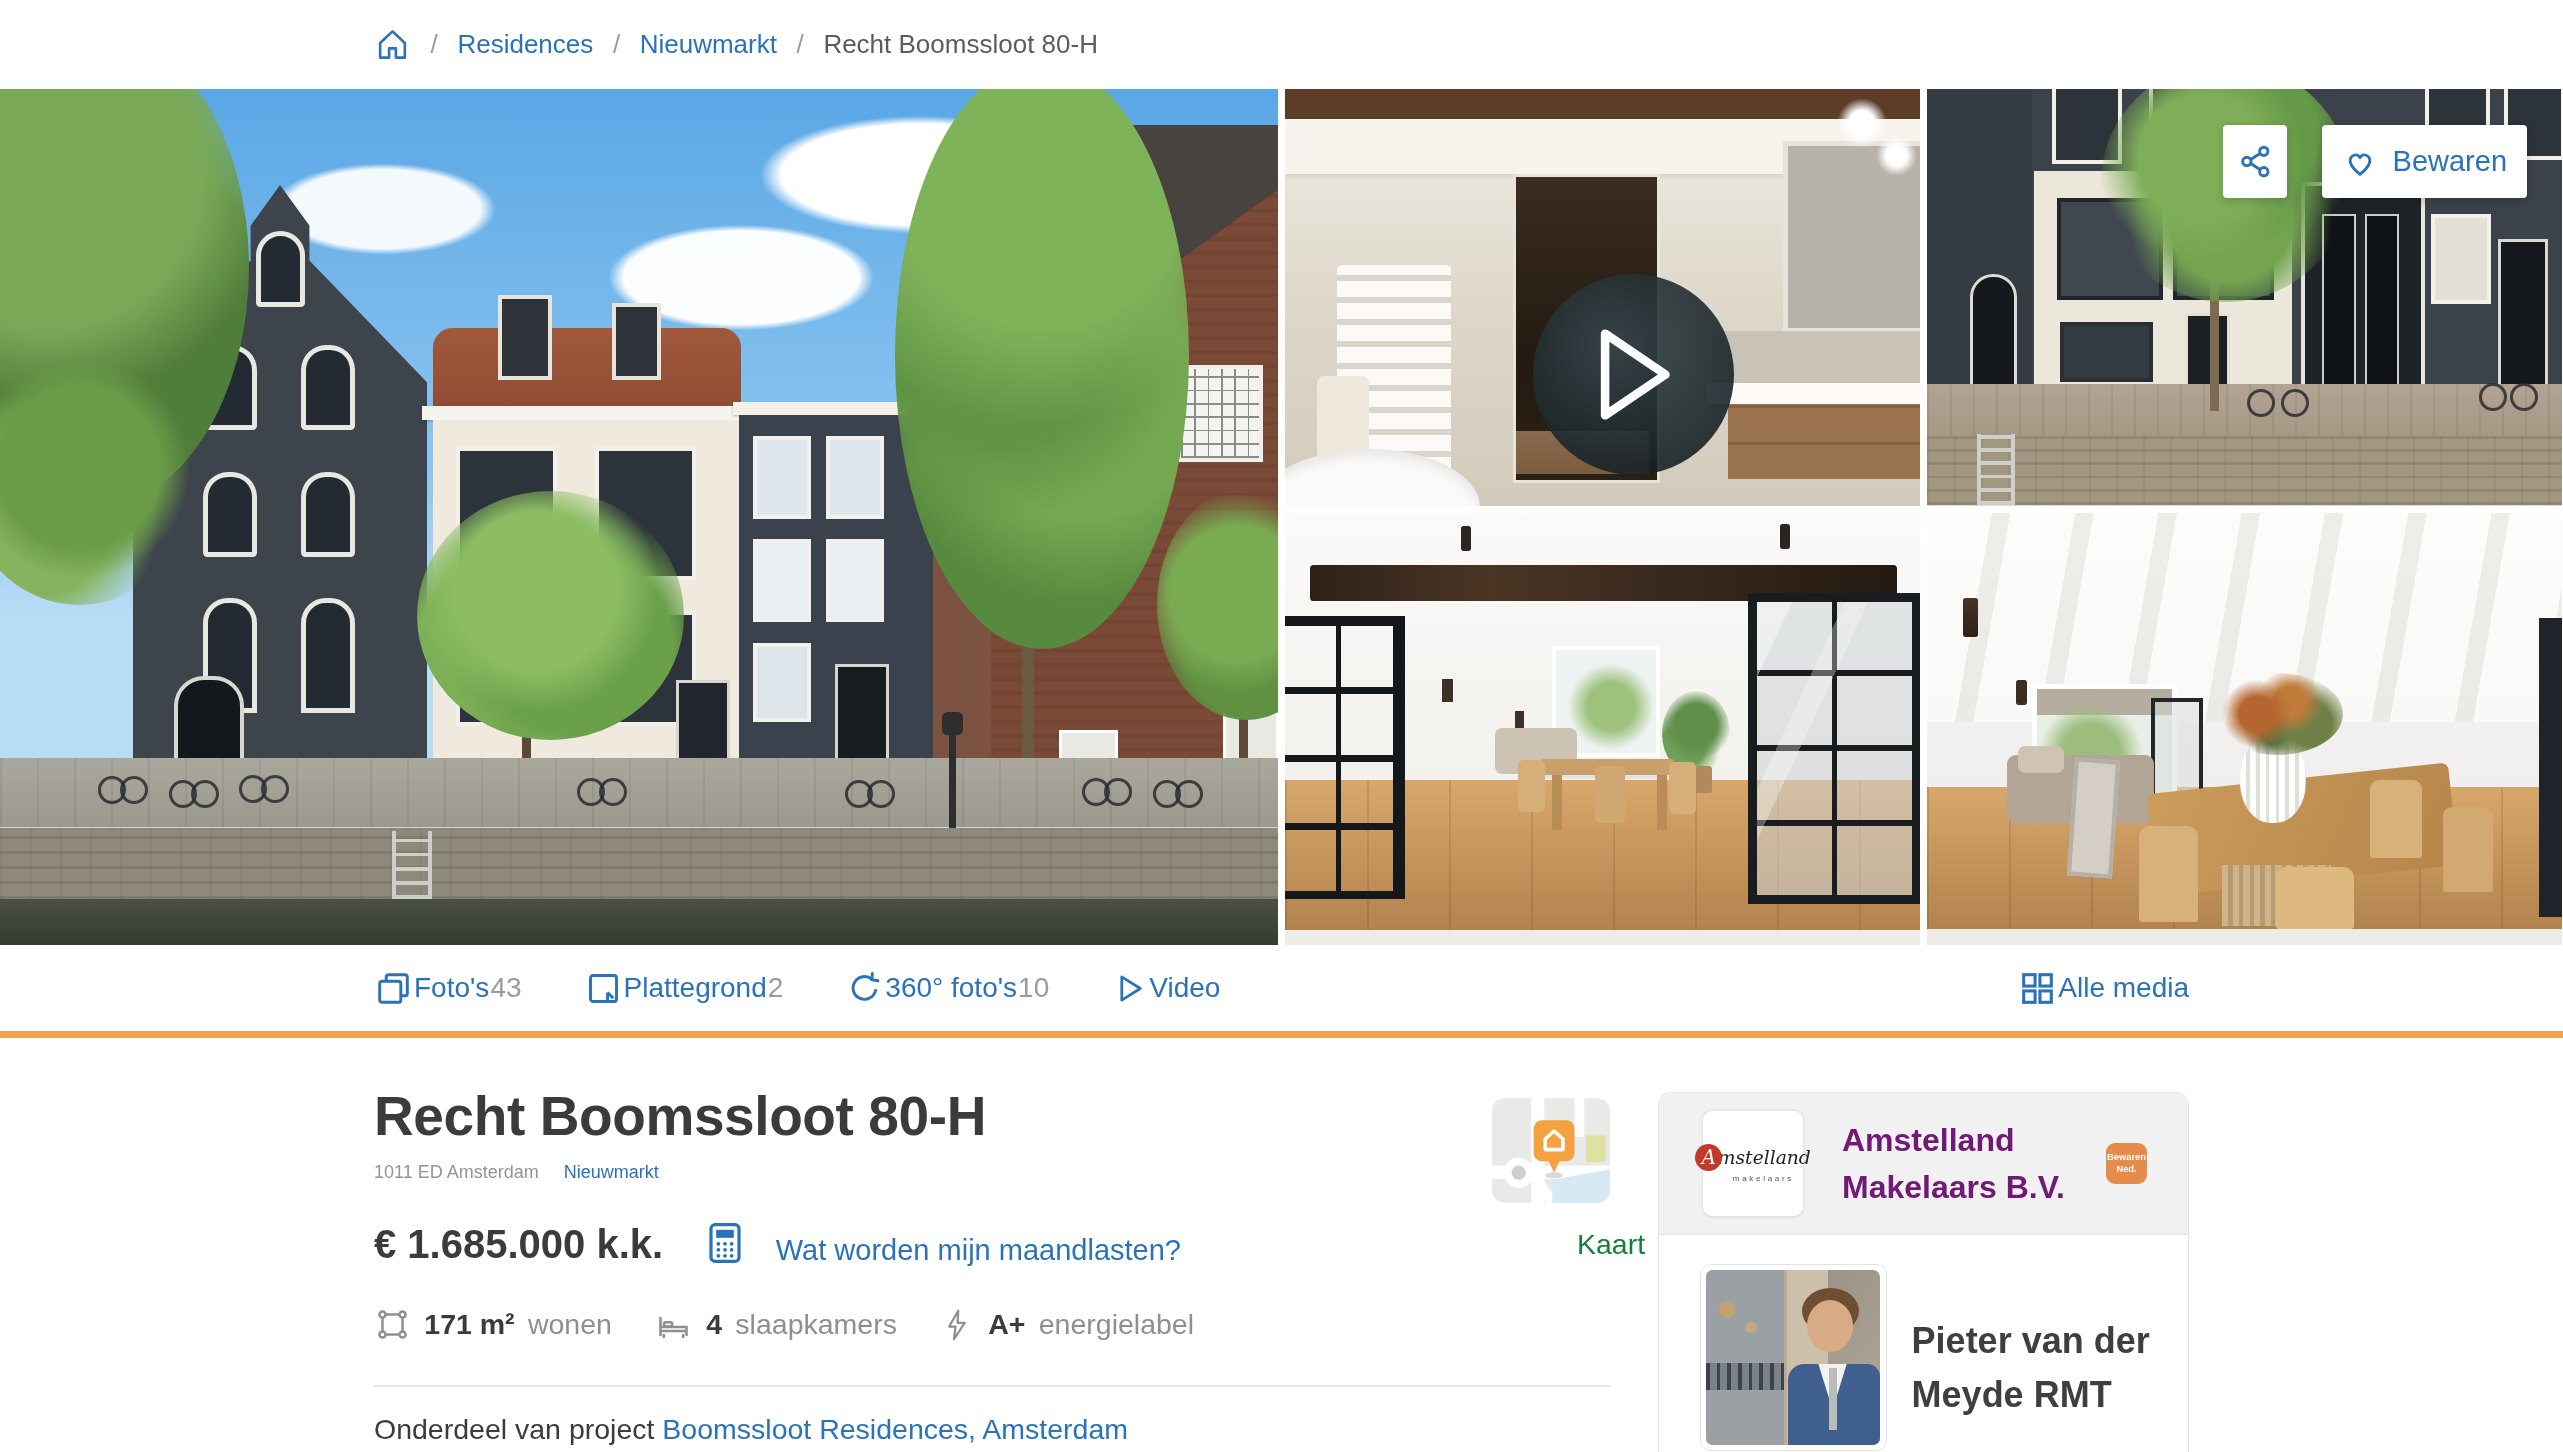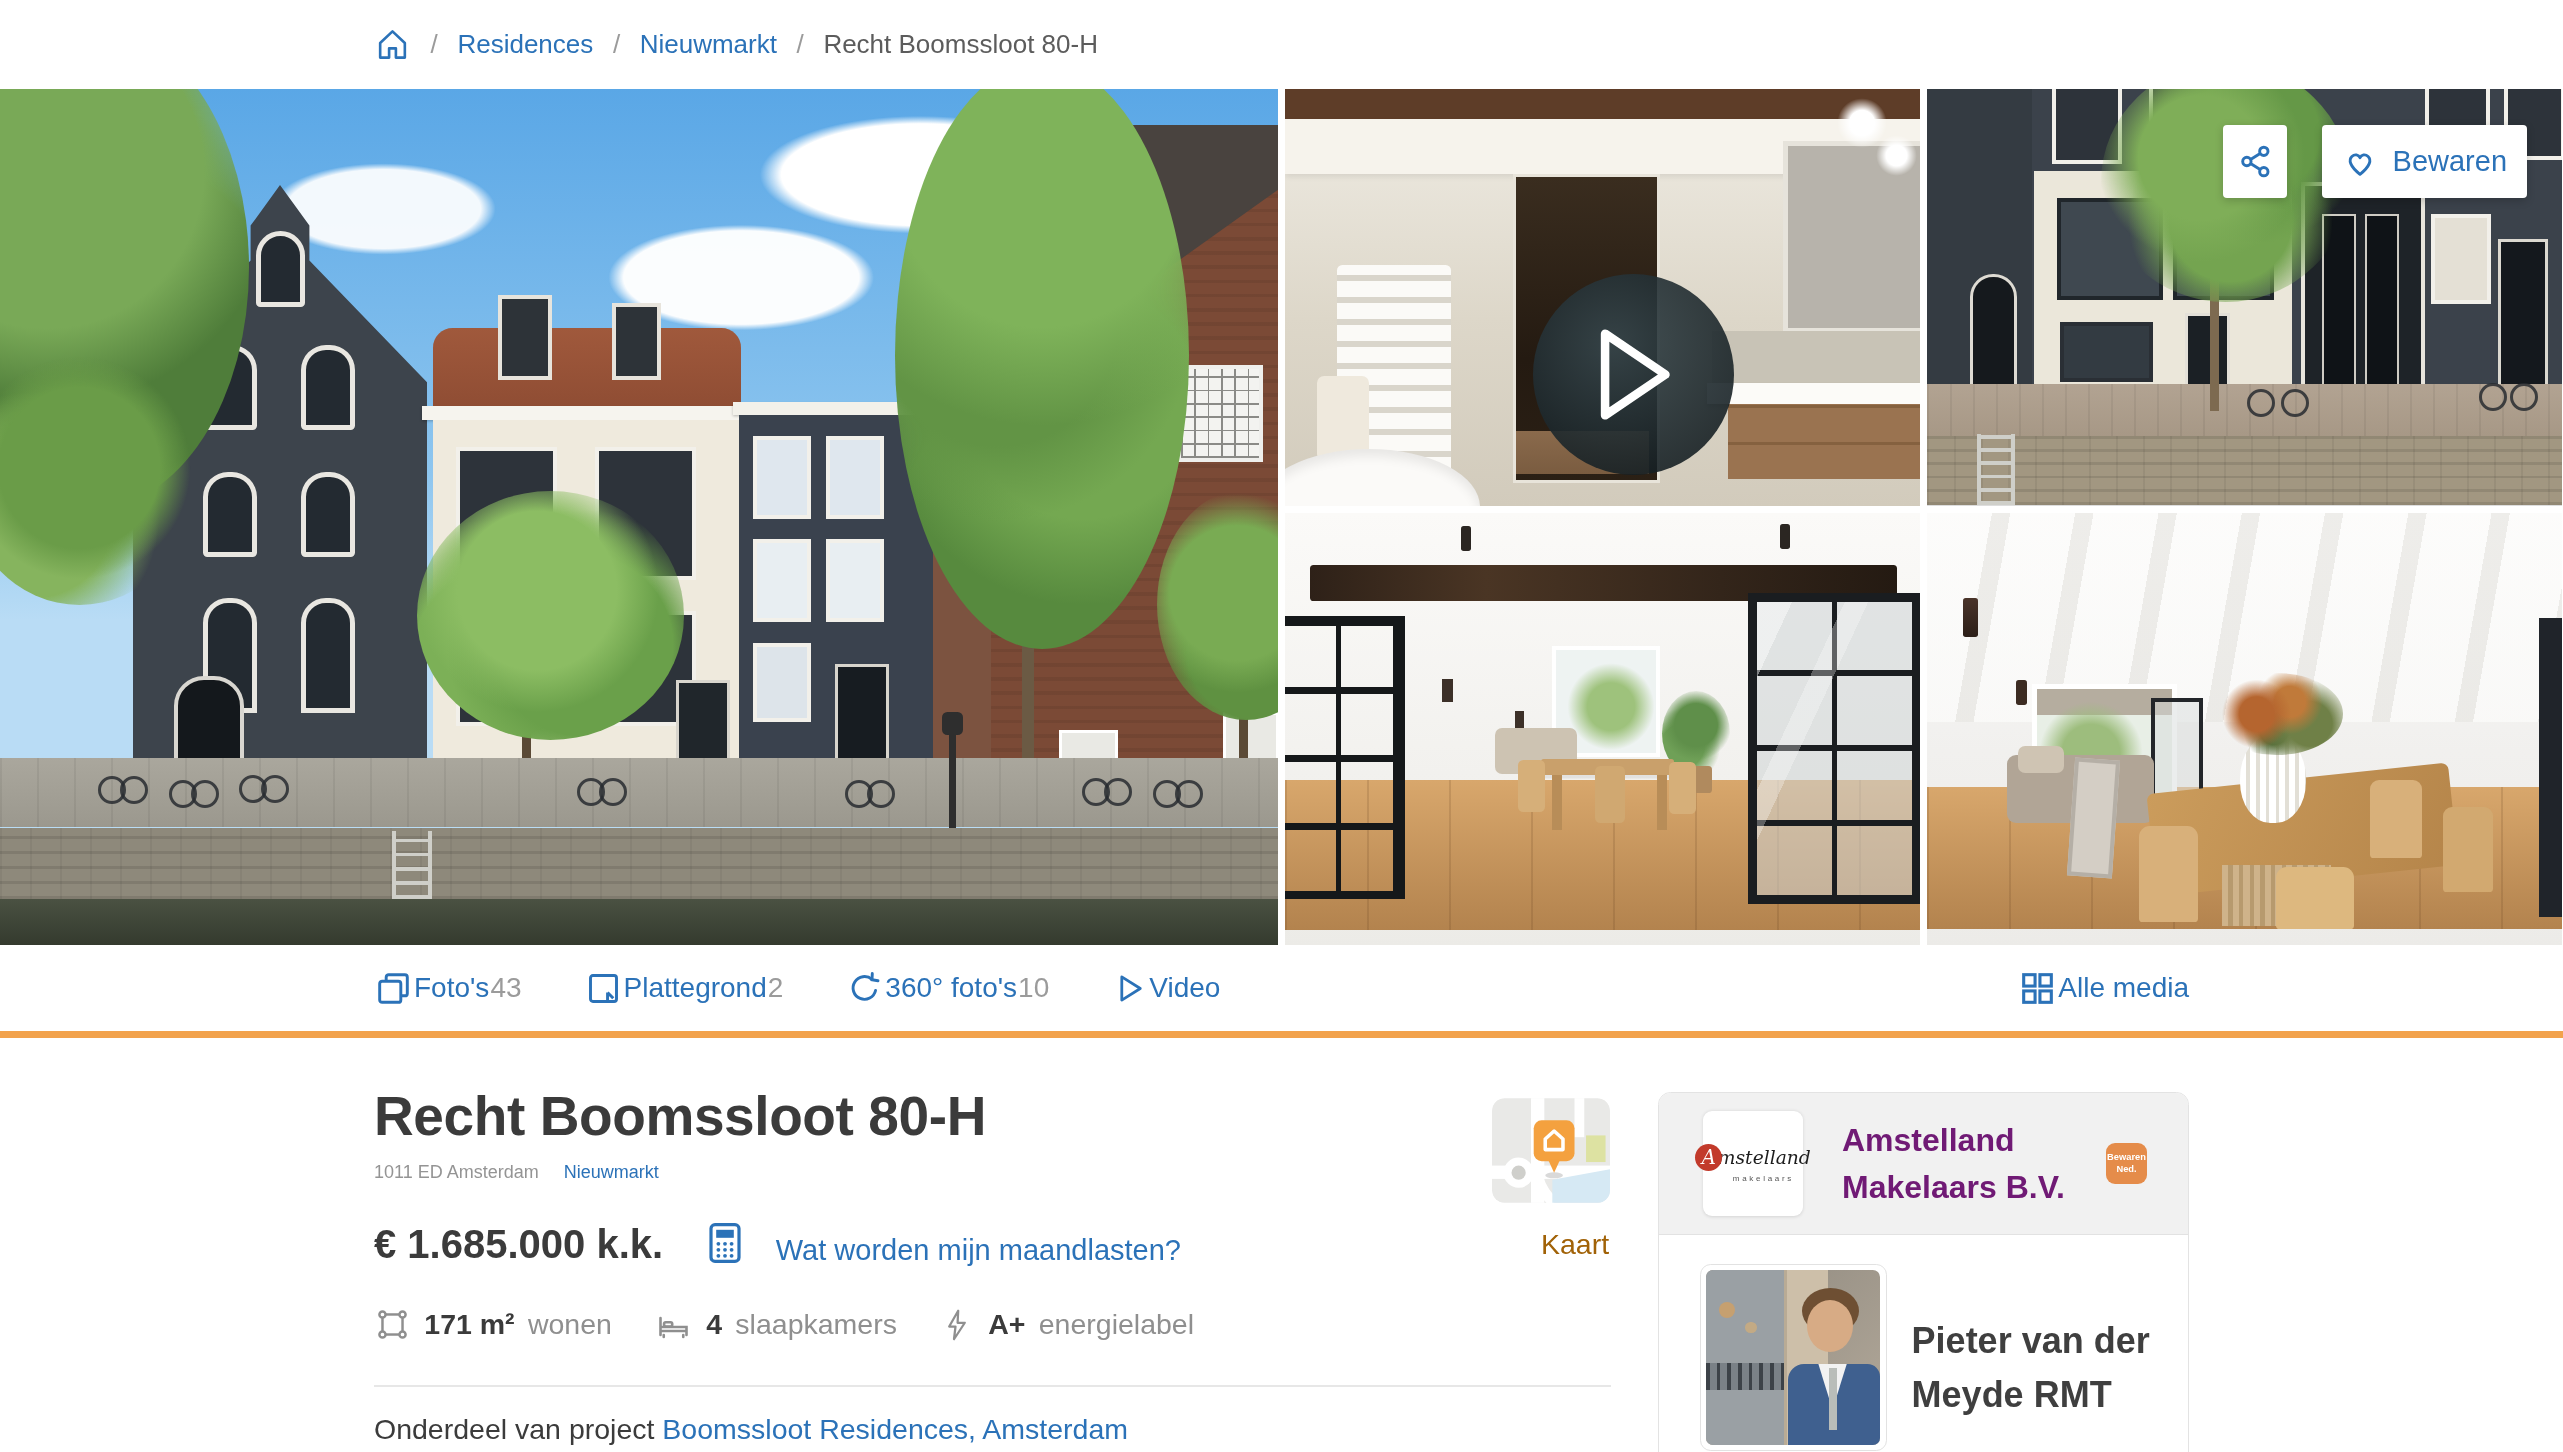--- a/index.html
+++ b/index.html
@@ -48,21 +48,21 @@
   .mortgage{font-size:29px;color:#2b72b8}
   .featrow{position:absolute;left:374px;top:260px;display:flex;align-items:center;gap:42px}
   .feat{display:flex;align-items:center;gap:13.3px;font-size:28.5px}
   .feat .v{font-weight:700;color:#3b3b3b}
   .feat .l{color:#8f8f8f}
   .divider{position:absolute;left:374px;top:340px;width:1237px;height:1.8px;background:#e7e7e7}
   .projectrow{position:absolute;left:374px;top:368px;font-size:28.5px;color:#3b3b3b}
   .projectrow a{color:#2b72b8}
   
   .mapthumb{position:absolute;left:1492px;top:53px;width:118px;height:105px;border-radius:12.5px;overflow:hidden;cursor:pointer}
-  .maplabel{position:absolute;left:1516px;top:183px;width:118px;text-align:center;font-size:28.5px;color:#a16207;cursor:pointer}
+  .maplabel{position:absolute;left:1552px;top:183px;width:118px;text-align:center;font-size:28.5px;color:#15803d;cursor:pointer}
   
   .agentcard{position:absolute;left:1658px;top:47px;width:531px;height:463px;border:1.8px solid #e3e3e3;
     border-radius:12.5px;box-sizing:border-box;background:#fff;overflow:hidden}
   .agenthead{display:flex;align-items:center;height:142px;background:#f1f1f1;border-bottom:1.8px solid #e2e2e2;
     padding:0 41px 0 44px;box-sizing:border-box}
   .logobox{width:100px;height:105px;background:#fff;border-radius:9px;box-shadow:0 0.9px 3.6px rgba(0,0,0,.12);
     display:flex;flex-direction:column;align-items:center;justify-content:center;flex:none}
   .logorow{display:flex;align-items:center}
   .logocircle{width:27px;height:27px;border-radius:50%;background:#c23a2b;color:#fff;display:flex;align-items:center;
     justify-content:center;font-family:"DejaVu Serif",serif;font-style:italic;font-size:19.6px;margin-right:-4.4px;position:relative;z-index:1}

